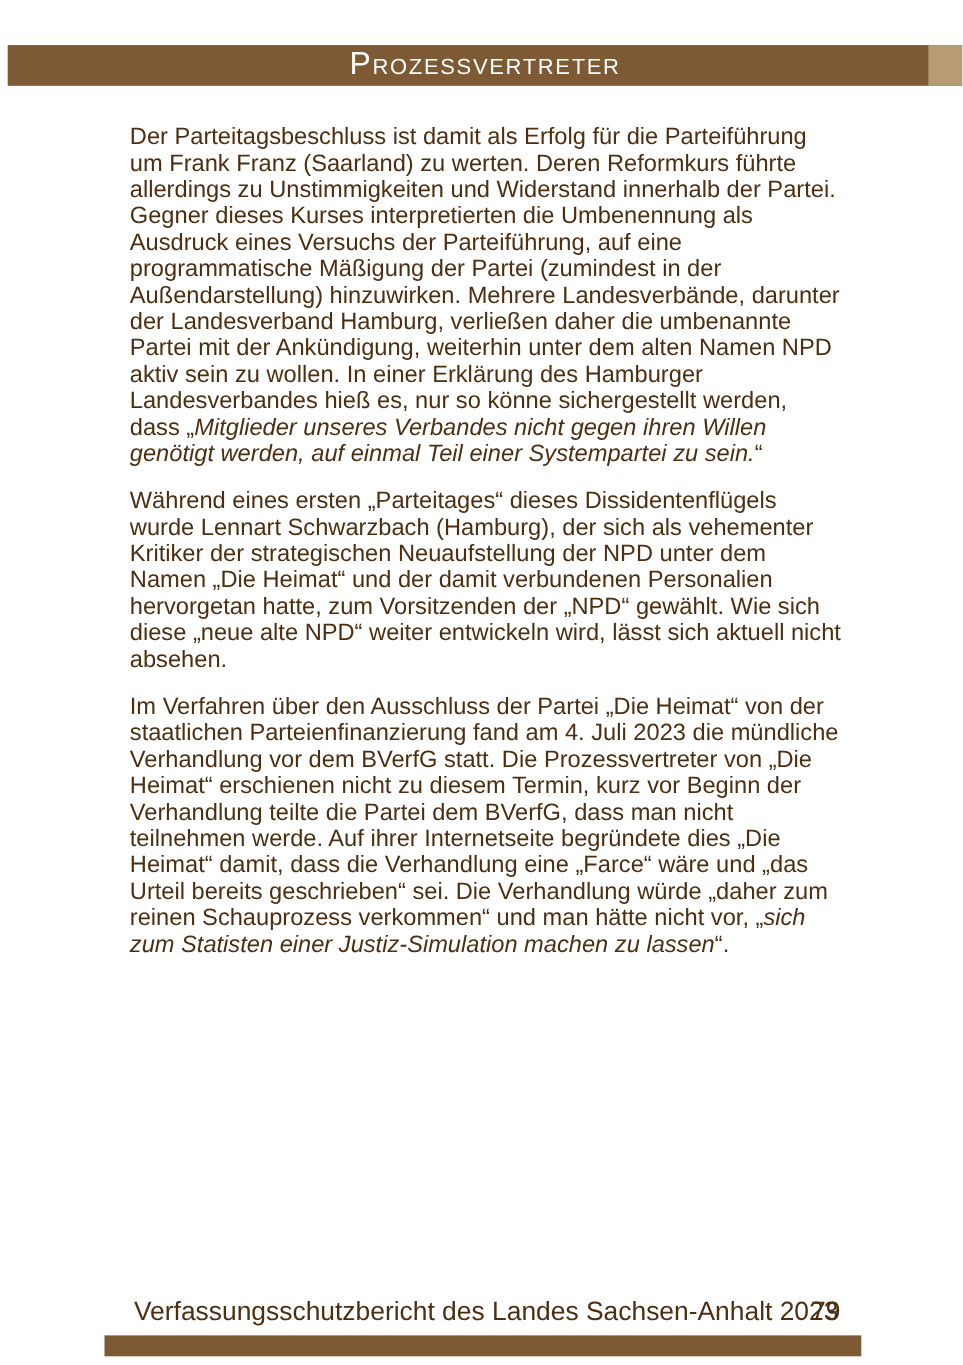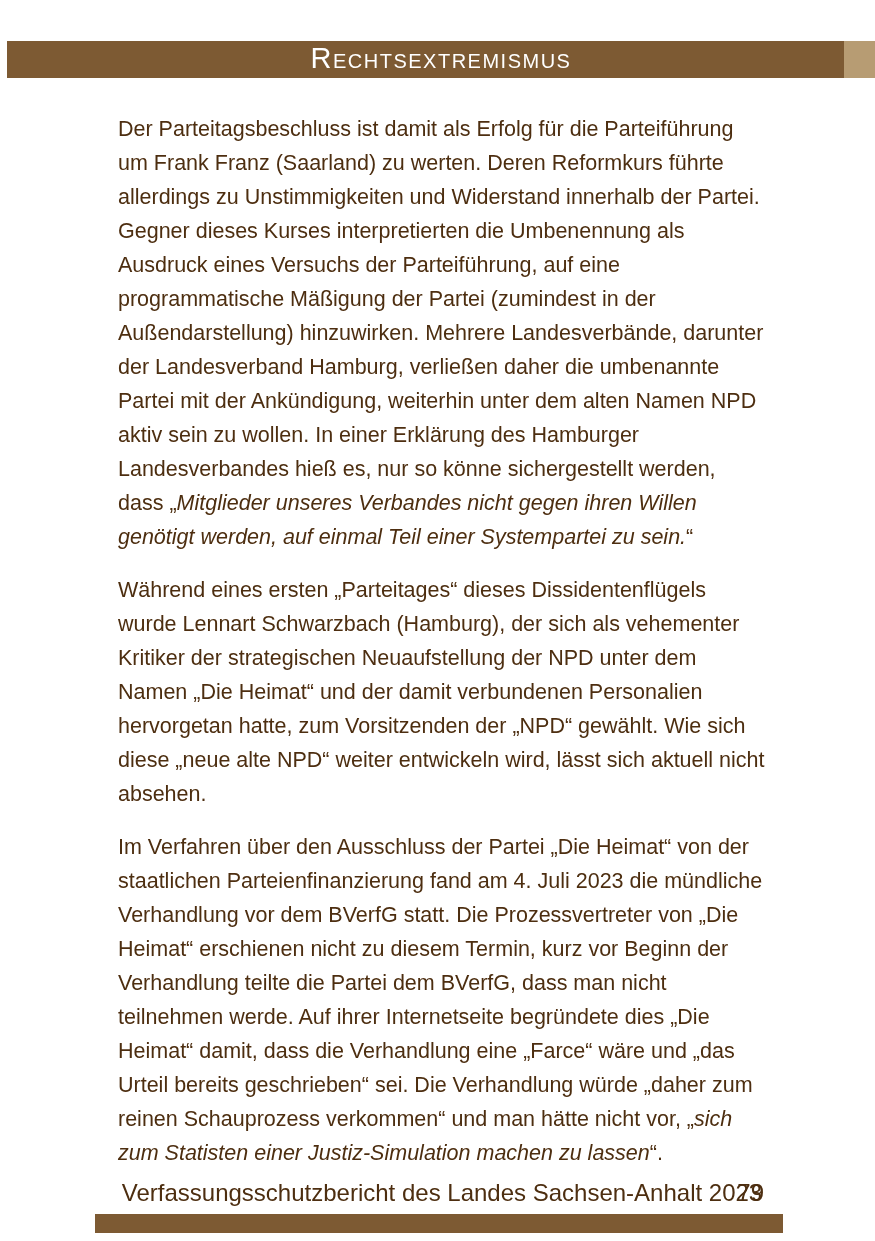--- a/index.html
+++ b/index.html
@@ -48,21 +48,21 @@
     height: 37px;
     background: var(--tab);
   }
   .body-text {
     position: absolute;
     top: 112px;
     left: 118px;
     width: 648px;
     color: var(--ink);
     font-size: 21.5px;
-    line-height: 34px;
+    line-height: 24px;
     text-align: left;
   }
   .body-text p {
     margin-bottom: 19px;
     hyphens: auto;
     -webkit-hyphens: auto;
   }
   .italic { font-style: italic; }
   .page-footer {
     position: absolute;
@@ -90,21 +90,21 @@
     height: 19px;
     background: var(--bar);
   }
 </style>
 </head>
 <body>
 
 <div class="page">
 
   <header class="chapter-bar">
-    <span class="chapter-title">Rechtsextremismus</span>
+    <span class="chapter-title">Prozessvertreter</span>
     <span class="chapter-tab"></span>
   </header>
 
   <main class="body-text">
       <p><span>Der Parteitagsbeschluss ist damit als Erfolg für die Parteiführung um Frank Franz (Saarland) zu werten. Deren Reformkurs führte allerdings zu Unstimmigkeiten und Widerstand innerhalb der Partei. Gegner dieses Kurses interpretierten die Umbenennung als Ausdruck eines Versuchs der Parteiführung, auf eine programmatische Mäßigung der Partei (zumindest in der Außendarstellung) hinzuwirken. Mehrere Landesverbände, darunter der Landesverband Hamburg, verließen daher die umbenannte Partei mit der Ankündigung, weiterhin unter dem alten Namen NPD aktiv sein zu wollen. In einer Erklärung des Hamburger Landesverbandes hieß es, nur so könne sichergestellt werden, dass „</span><span class="italic">Mitglieder unseres Verbandes nicht gegen ihren Willen genötigt werden, auf einmal Teil einer Systempartei zu sein.</span><span>“</span></p>
       <p><span>Während eines ersten „Parteitages“ dieses Dissidentenflügels wurde Lennart Schwarzbach (Hamburg), der sich als vehementer Kritiker der strategischen Neuaufstellung der NPD unter dem Namen „Die Heimat“ und der damit verbundenen Personalien hervorgetan hatte, zum Vorsitzenden der „NPD“ gewählt. Wie sich diese „neue alte NPD“ weiter entwickeln wird, lässt sich aktuell nicht absehen.</span></p>
       <p><span>Im Verfahren über den Ausschluss der Partei „Die Heimat“ von der staatlichen Parteienfinanzierung fand am 4. Juli 2023 die mündliche Verhandlung vor dem BVerfG statt. Die Prozessvertreter von „Die Heimat“ erschienen nicht zu diesem Termin, kurz vor Beginn der Verhandlung teilte die Partei dem BVerfG, dass man nicht teilnehmen werde. Auf ihrer Internetseite begründete dies „Die Heimat“ damit, dass die Verhandlung eine „Farce“ wäre und „das Urteil bereits geschrieben“ sei. Die Verhandlung würde „daher zum reinen Schauprozess verkommen“ und man hätte nicht vor, „</span><span class="italic">sich zum Statisten einer Justiz-Simulation machen zu lassen</span><span>“.</span></p>
     </main>
 
   <footer class="page-footer">

